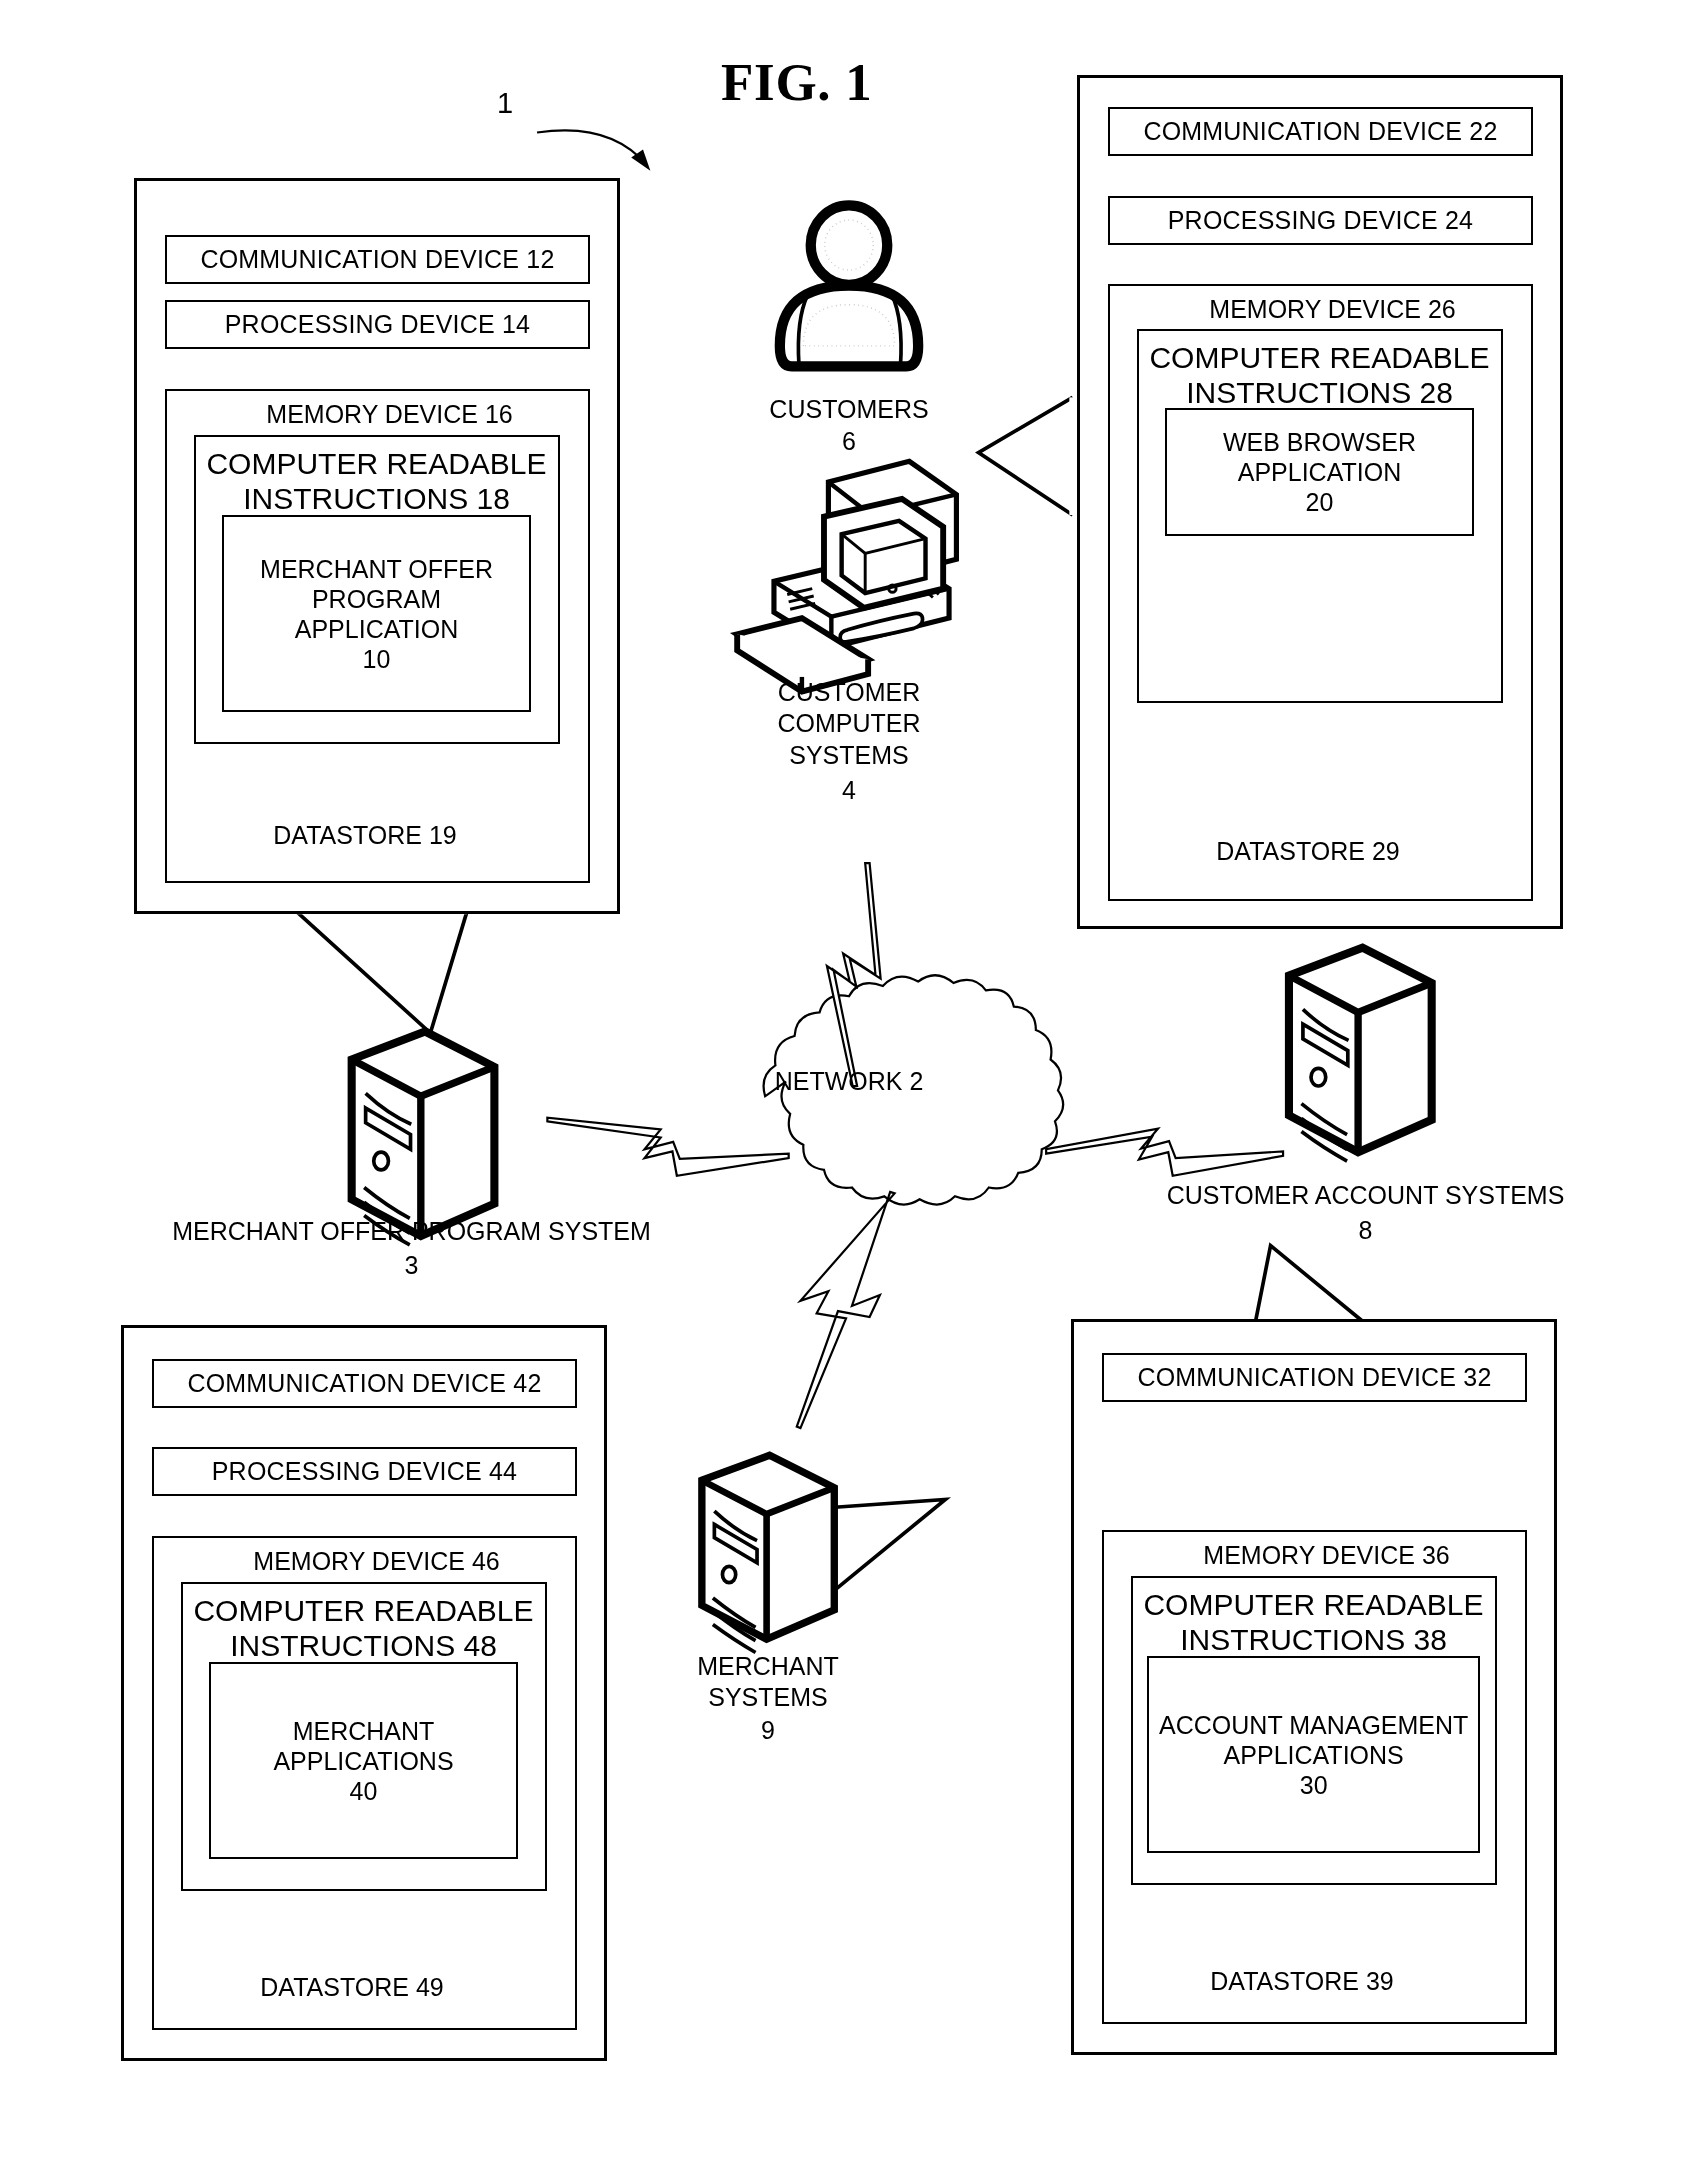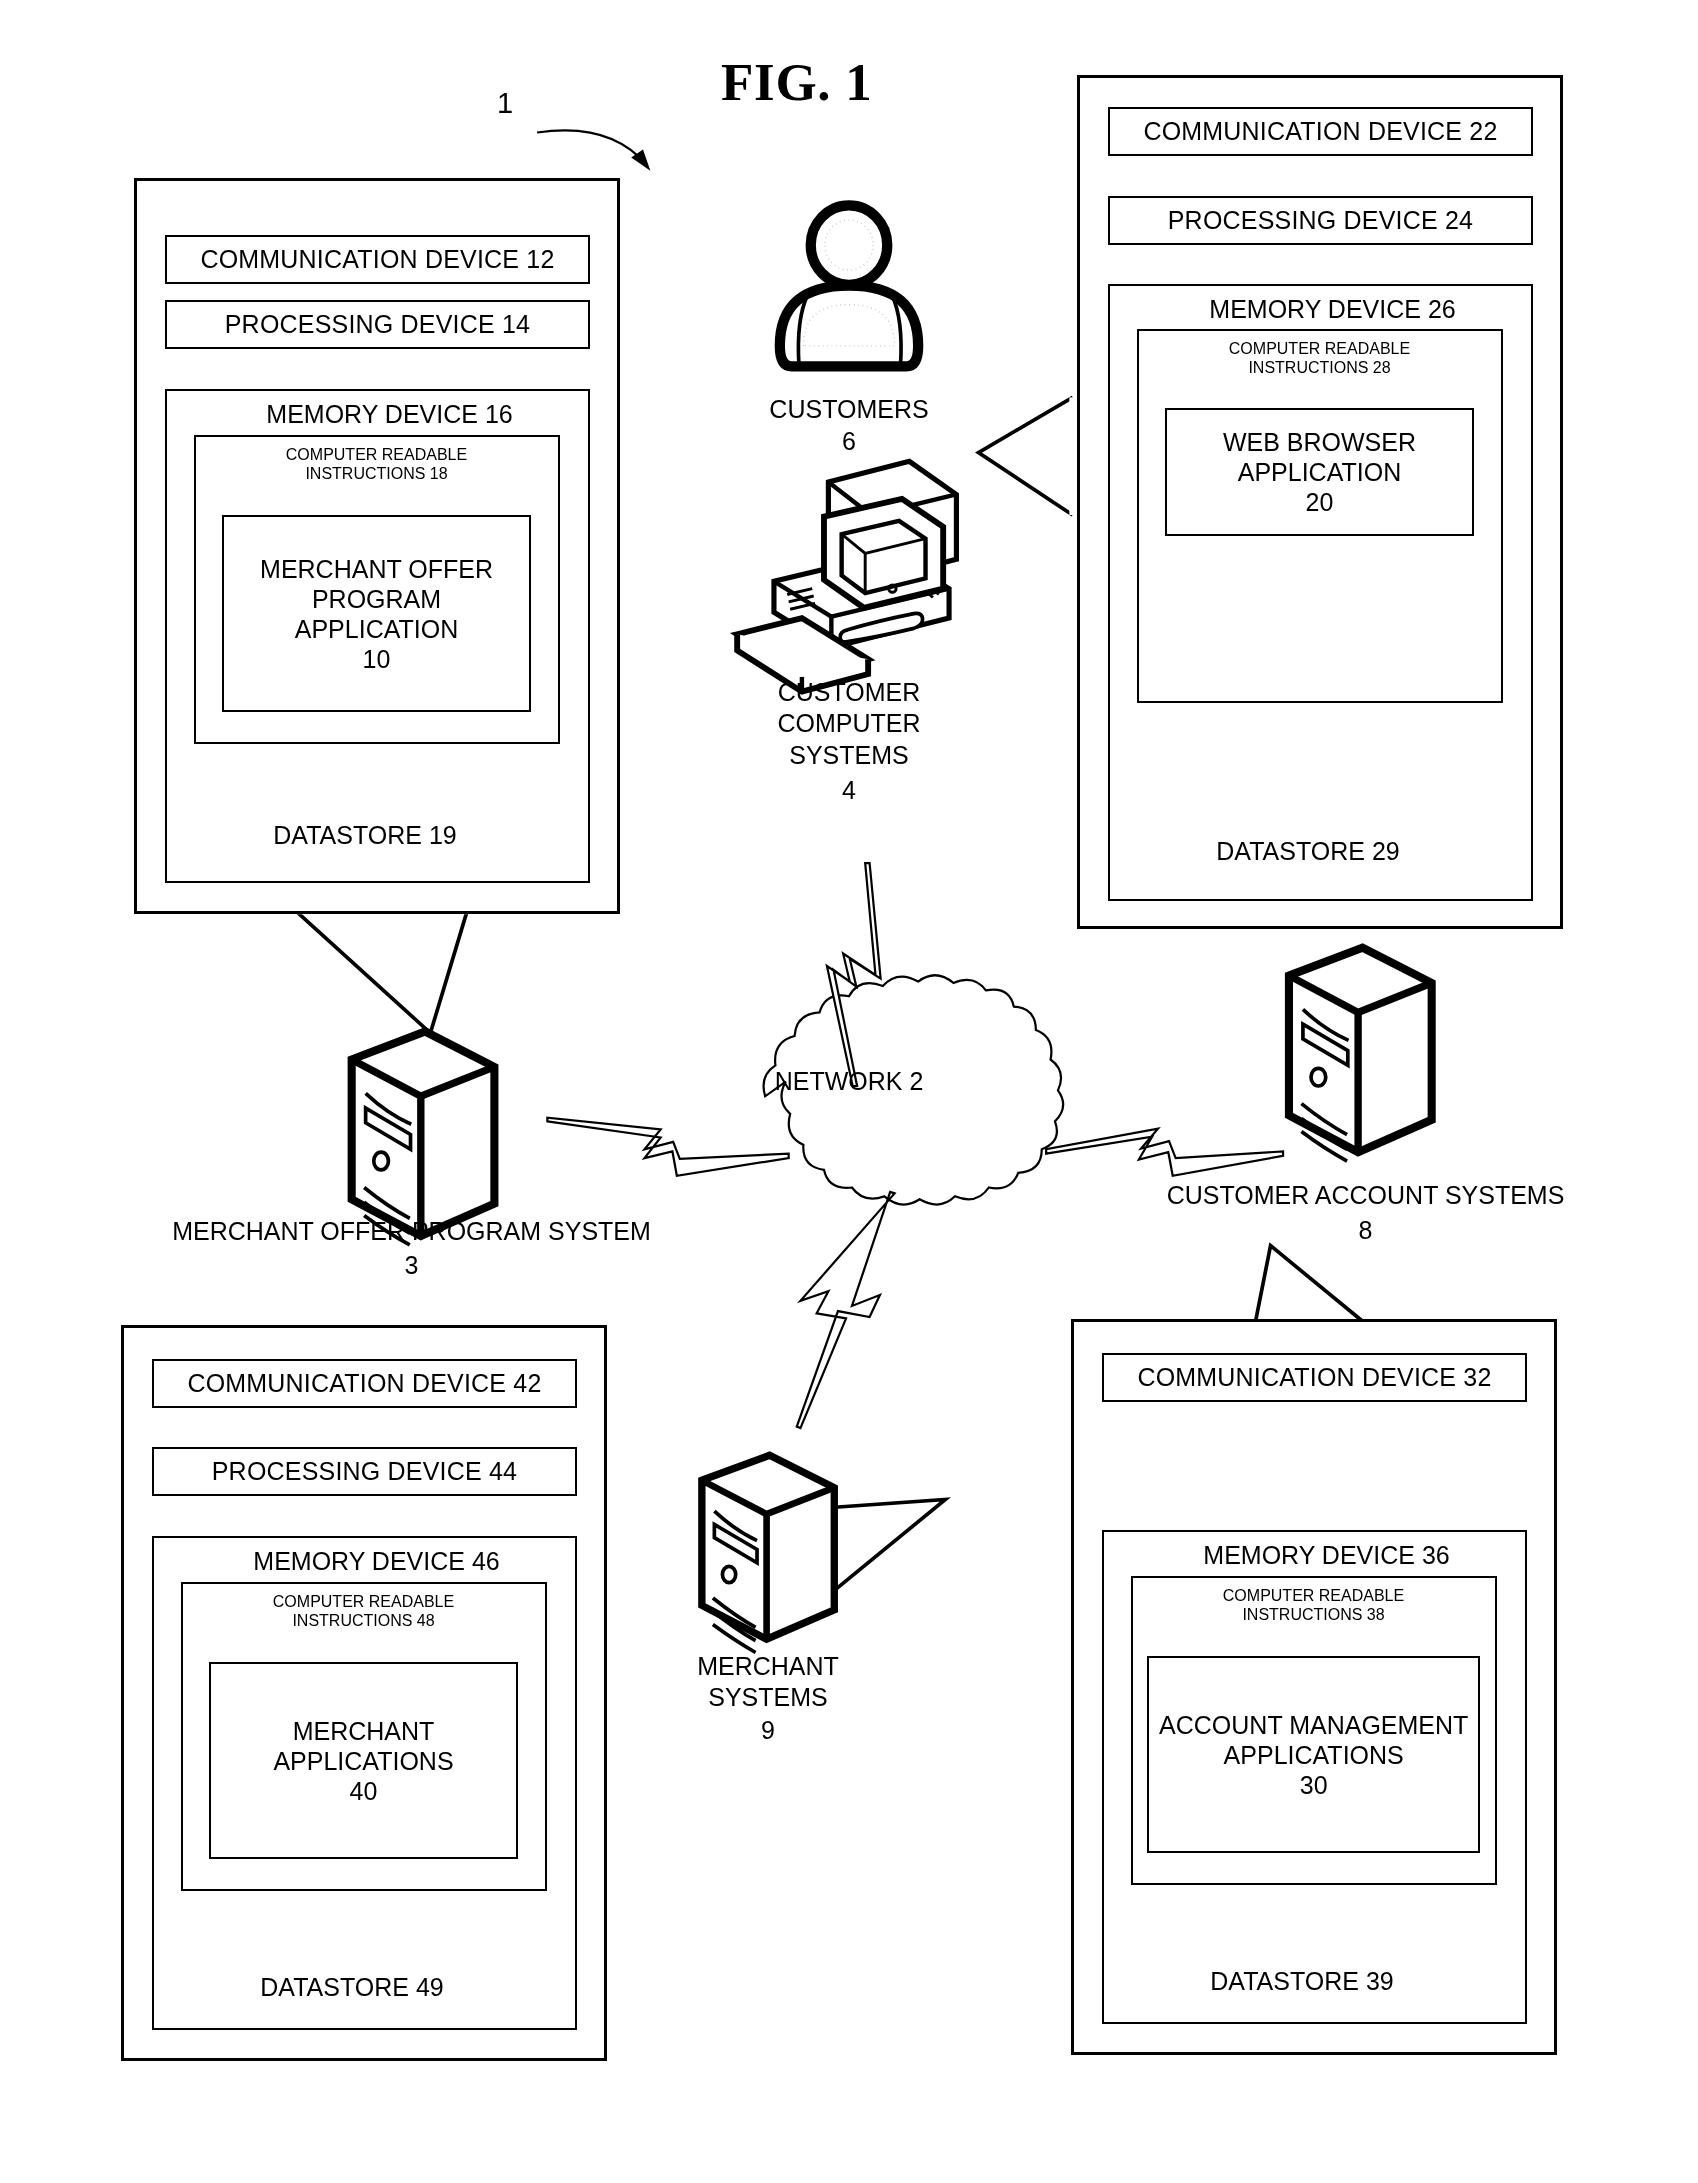--- a/index.html
+++ b/index.html
@@ -77,21 +77,21 @@
   .cri {
     position: absolute;
     border: 2.9px solid #000;
     background: #fff;
     box-sizing: border-box;
   }
   .cri-title {
     position: absolute;
     left: 0; right: 0;
     text-align: center;
-    font-size: 16px;
+    font-size: 30px;
     line-height: 1.18;
   }
   .app {
     position: absolute;
     border: 2.9px solid #000;
     background: #fff;
     box-sizing: border-box;
     display: flex;
     flex-direction: column;
     align-items: center;

